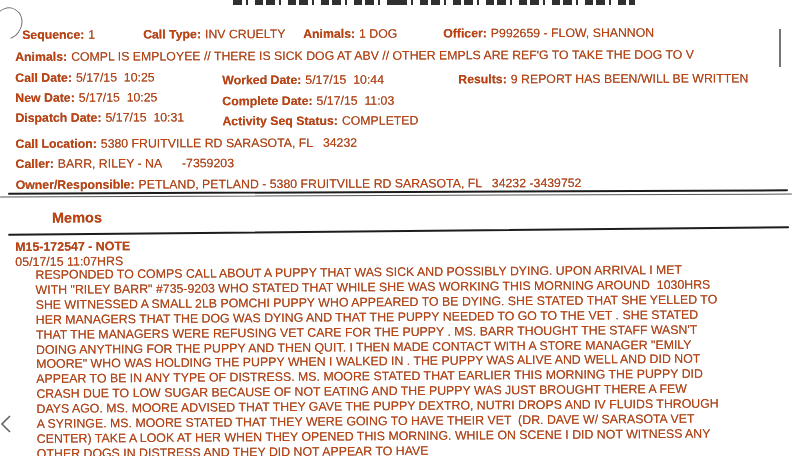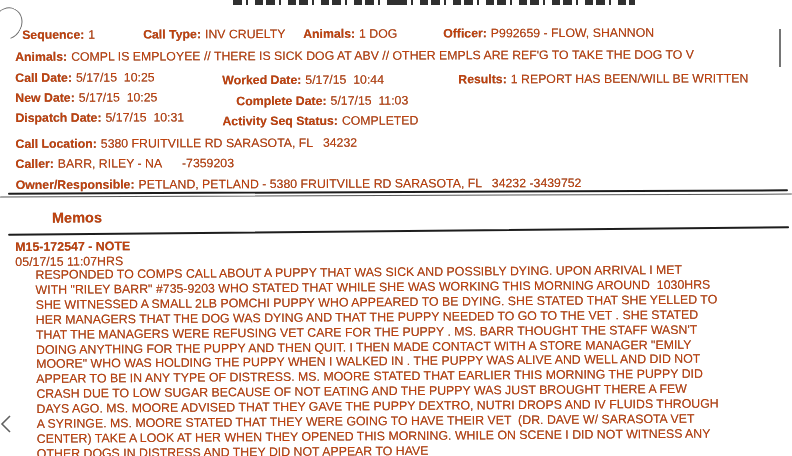--- a/index.html
+++ b/index.html
@@ -72,27 +72,27 @@
       <span class="lbl">Animals:</span><span class="val">COMPL IS EMPLOYEE // THERE IS SICK DOG AT ABV // OTHER EMPLS ARE REF'G TO TAKE THE DOG TO V</span>
     </div>
 
     <div class="field" style="top:71px;left:15px">
       <span class="lbl">Call Date:</span><span class="val">5/17/15  10:25</span>
     </div>
     <div class="field" style="top:74px;left:222px">
       <span class="lbl">Worked Date:</span><span class="val">5/17/15  10:44</span>
     </div>
     <div class="field" style="top:74px;left:458px">
-      <span class="lbl">Results:</span><span class="val">1 REPORT HAS BEEN/WILL BE WRITTEN</span>
+      <span class="lbl">Results:</span><span class="val">9 REPORT HAS BEEN/WILL BE WRITTEN</span>
     </div>
 
     <div class="field" style="top:91px;left:15px">
       <span class="lbl">New Date:</span><span class="val">5/17/15  10:25</span>
     </div>
-    <div class="field" style="top:95px;left:236px">
+    <div class="field" style="top:95px;left:222px">
       <span class="lbl">Complete Date:</span><span class="val">5/17/15  11:03</span>
     </div>
 
     <div class="field" style="top:111px;left:15px">
       <span class="lbl">Dispatch Date:</span><span class="val">5/17/15  10:31</span>
     </div>
     <div class="field" style="top:115px;left:222px">
       <span class="lbl">Activity Seq Status:</span><span class="val">COMPLETED</span>
     </div>
 

